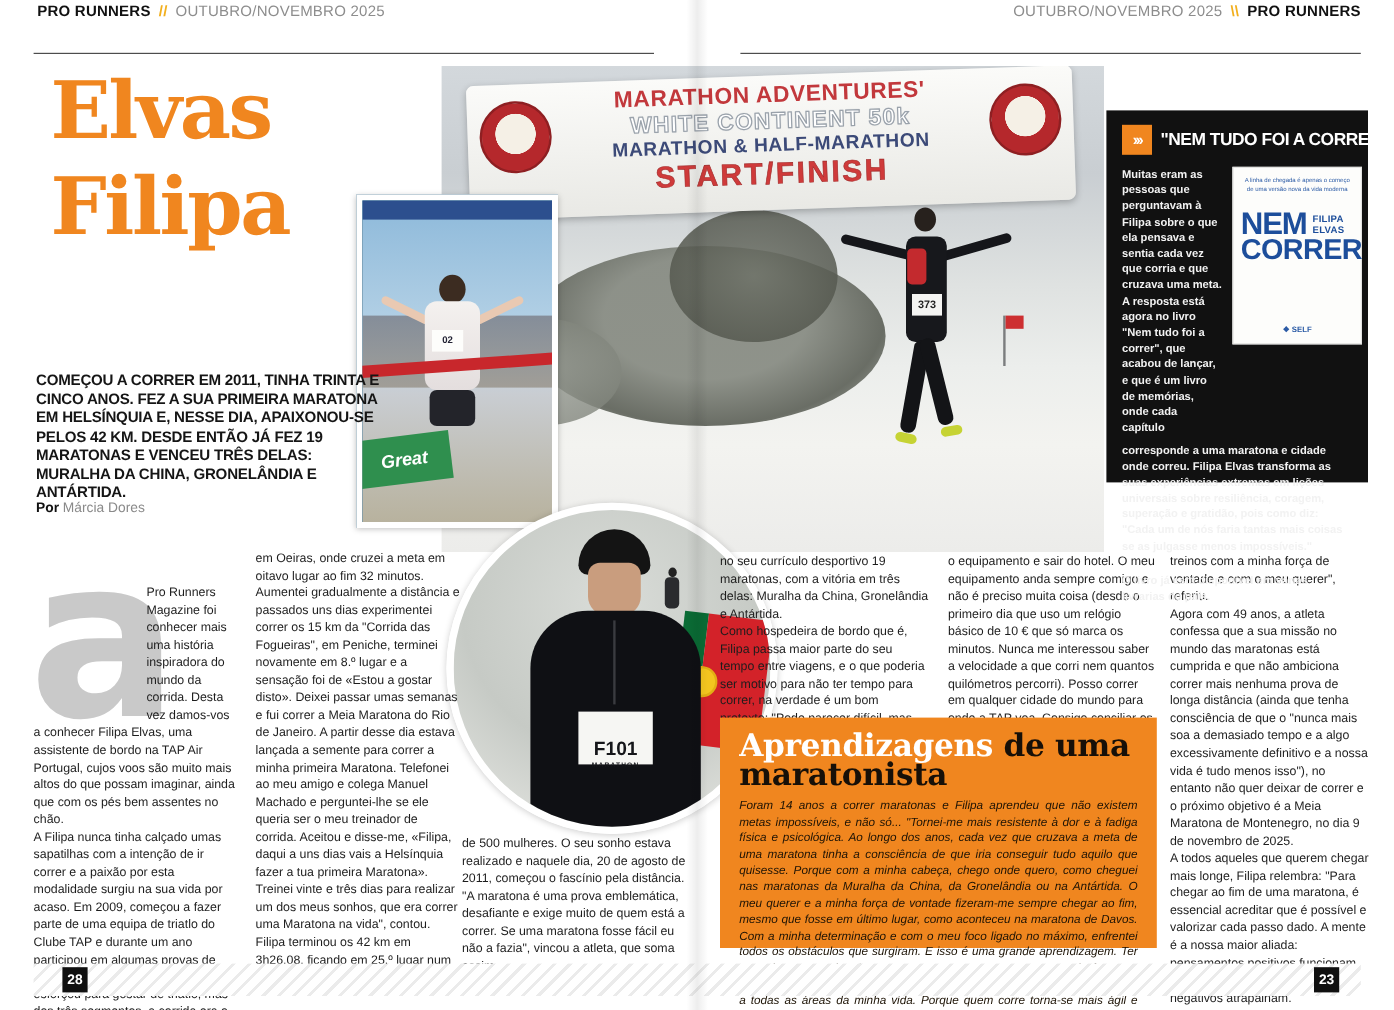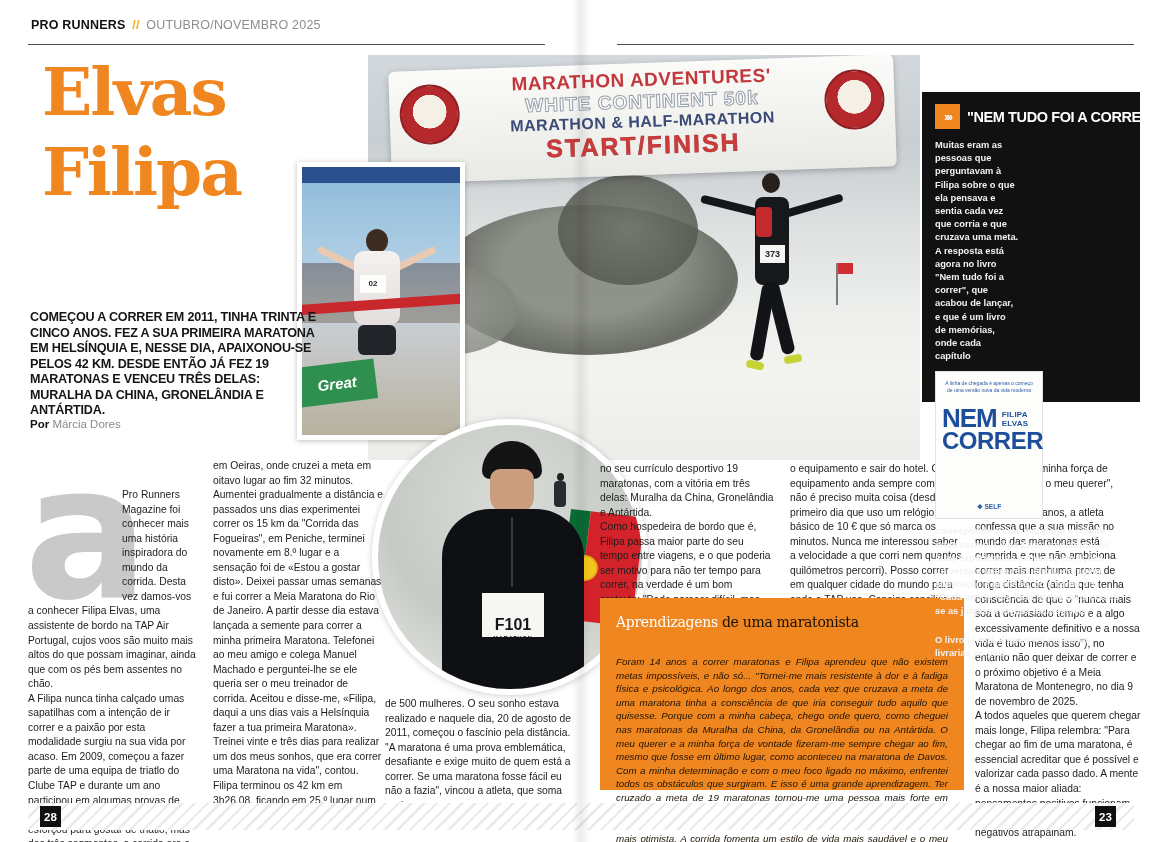--- a/index.html
+++ b/index.html
@@ -1,19 +1,19 @@
 <!DOCTYPE html>
 <html><head>
 <meta charset="utf-8">
 <style>
   html,body{margin:0;padding:0;background:#ffffff;}
   .spread{position:relative;width:1162px;height:842px;background:#fff;overflow:hidden;
           font-family:"Liberation Sans",sans-serif;color:#1c1c1c;}
   
-  .hdr{position:absolute;top:18px;font-size:12.5px;letter-spacing:.2px;white-space:nowrap;}
+  .hdr{position:absolute;top:2px;font-size:12.5px;letter-spacing:.2px;white-space:nowrap;}
   .hdr .brand{font-weight:800;color:#111;}
   .hdr .sep{color:#f2af1d;font-weight:700;padding:0 3px;}
   .hdr .issue{color:#8d8d8d;}
   .rule{position:absolute;top:44px;height:1px;background:#4d4d4d;}
   
   .title{position:absolute;left:42px;top:52px;font-family:"DejaVu Serif",serif;
          font-weight:800;font-size:66px;line-height:80px;color:#f0861f;letter-spacing:-2px;}
   .subtitle{position:absolute;left:44px;top:222px;font-size:37px;line-height:42px;
             font-weight:300;color:#4c4c4c;letter-spacing:-.5px;}
   .intro{position:absolute;left:30px;top:310px;width:292px;font-weight:700;font-size:12.6px;
@@ -22,33 +22,33 @@
   .byline .by{font-weight:700;color:#111;}
   .byline .nm{color:#8a8a8a;}
   
   .col{position:absolute;font-size:10.3px;line-height:14.55px;color:#1d1d1d;white-space:pre-line;}
   .dropcap{float:left;width:92px;height:118px;margin:2px 6px 0 -4px;overflow:visible;
            font-family:"DejaVu Sans",sans-serif;font-weight:800;font-size:185px;line-height:.62;
            color:#c9c9c9;}
   
   .lbox{position:absolute;left:600px;top:598px;width:364px;height:192px;background:#f0861f;
         box-sizing:border-box;padding:12px 16px 10px 16px;}
-  .lbox h2{margin:0 0 21px 0;font-family:"DejaVu Serif",serif;font-weight:400;font-size:14px;
+  .lbox h2{margin:0 0 7px 0;font-family:"DejaVu Serif",serif;font-weight:700;font-size:26px;
            letter-spacing:-.3px;line-height:24px;}
   .lbox h2 .w{color:#ffffff;}
   .lbox h2 .b{color:#171008;}
   .lbox .ltext{font-style:italic;font-size:9.8px;line-height:13.6px;color:#1d1305;text-align:justify;}
   
   .bbox{position:absolute;left:922px;top:92px;width:218px;height:310px;background:#111111;
         box-sizing:border-box;padding:12px 13px;}
   .bbox .bhead{display:flex;align-items:center;gap:7px;margin-bottom:10px;}
   .chev{width:25px;height:25px;background:#f0861f;color:#fff;font-weight:800;font-size:13px;
         display:flex;align-items:center;justify-content:center;letter-spacing:-2px;flex:0 0 auto;}
   .btitle{color:#fff;font-weight:800;font-size:14.5px;letter-spacing:-.4px;white-space:nowrap;}
-  .brow{display:flex;gap:8px;flex-direction:column;}
+  .brow{display:flex;gap:8px;}
   .btext{color:#f2f2f2;font-weight:700;font-size:9.3px;line-height:13.2px;}
   .btext.narrow{width:84px;flex:0 0 auto;}
   .btext.wide{margin-top:6px;}
   .btext.last{margin-top:16px;}
   
   .cover{width:108px;height:148px;background:#fdfdfb;flex:0 0 auto;position:relative;
          box-sizing:border-box;border:1px solid #e2e2e0;padding:8px 6px;color:#1d4e9b;}
   .cover .tag{font-size:5px;line-height:6.5px;text-align:center;color:#2a5aa5;}
   .cover .row1{display:flex;align-items:flex-start;gap:5px;margin-top:14px;}
   .cover .t1{font-weight:800;font-size:26px;line-height:22px;letter-spacing:-1px;}
@@ -144,20 +144,25 @@
 </head>
 <body>
 
 <div class="spread">
 
   <div class="hdr" style="left:31px;">
     <span class="brand">PRO RUNNERS</span>
     <span class="sep">//</span>
     <span class="issue">OUTUBRO/NOVEMBRO 2025</span>
   </div>
+  <div class="hdr" style="right:28px;text-align:right;">
+    <span class="issue">OUTUBRO/NOVEMBRO 2025</span>
+    <span class="sep">\\</span>
+    <span class="brand">PRO RUNNERS</span>
+  </div>
   <div class="rule" style="left:28px;width:517px;"></div>
   <div class="rule" style="left:617px;width:517px;"></div>
 
   <div class="mainphoto">
     <div class="rock" style="left:70px;top:150px;width:300px;height:150px;background:radial-gradient(ellipse at 50% 40%,#84887f 0 40%,#5b5f56 70%,#b9bcb6 100%);opacity:.9;"></div>
     <div class="rock" style="left:190px;top:120px;width:140px;height:110px;background:radial-gradient(ellipse,#6e7268,#4c4f46);opacity:.85;"></div>
     <div class="rock" style="left:10px;top:210px;width:140px;height:90px;background:radial-gradient(ellipse,#9ea29a,#777b72);opacity:.8;"></div>
     <div class="banner">
       <div class="blogo" style="left:10px;"></div>
       <div class="blogo" style="right:10px;"></div>
@@ -259,17 +264,17 @@
         </div>
         <div class="t3">CORRER</div>
         <div class="pub">❖ SELF</div>
       </div>
     </div>
     <div class="btext wide">corresponde a uma maratona e cidade onde correu. Filipa Elvas transforma as suas experiências extremas em lições universais sobre resiliência, coragem, superação e gratidão, pois como diz: "Cada um de nós faria tantas mais coisas se as julgasse menos impossíveis."</div>
     <div class="btext last">O livro já está disponível em várias livrarias do país.</div>
   </div>
 
   <div class="hatch"></div>
-  <div class="pagenum" style="left:40px;">28</div>
+  <div class="pagenum" style="left:52px;">28</div>
   <div class="pagenum" style="left:1095px;">23</div>
   <div class="fold"></div>
 
 </div>
 
 </body></html>

